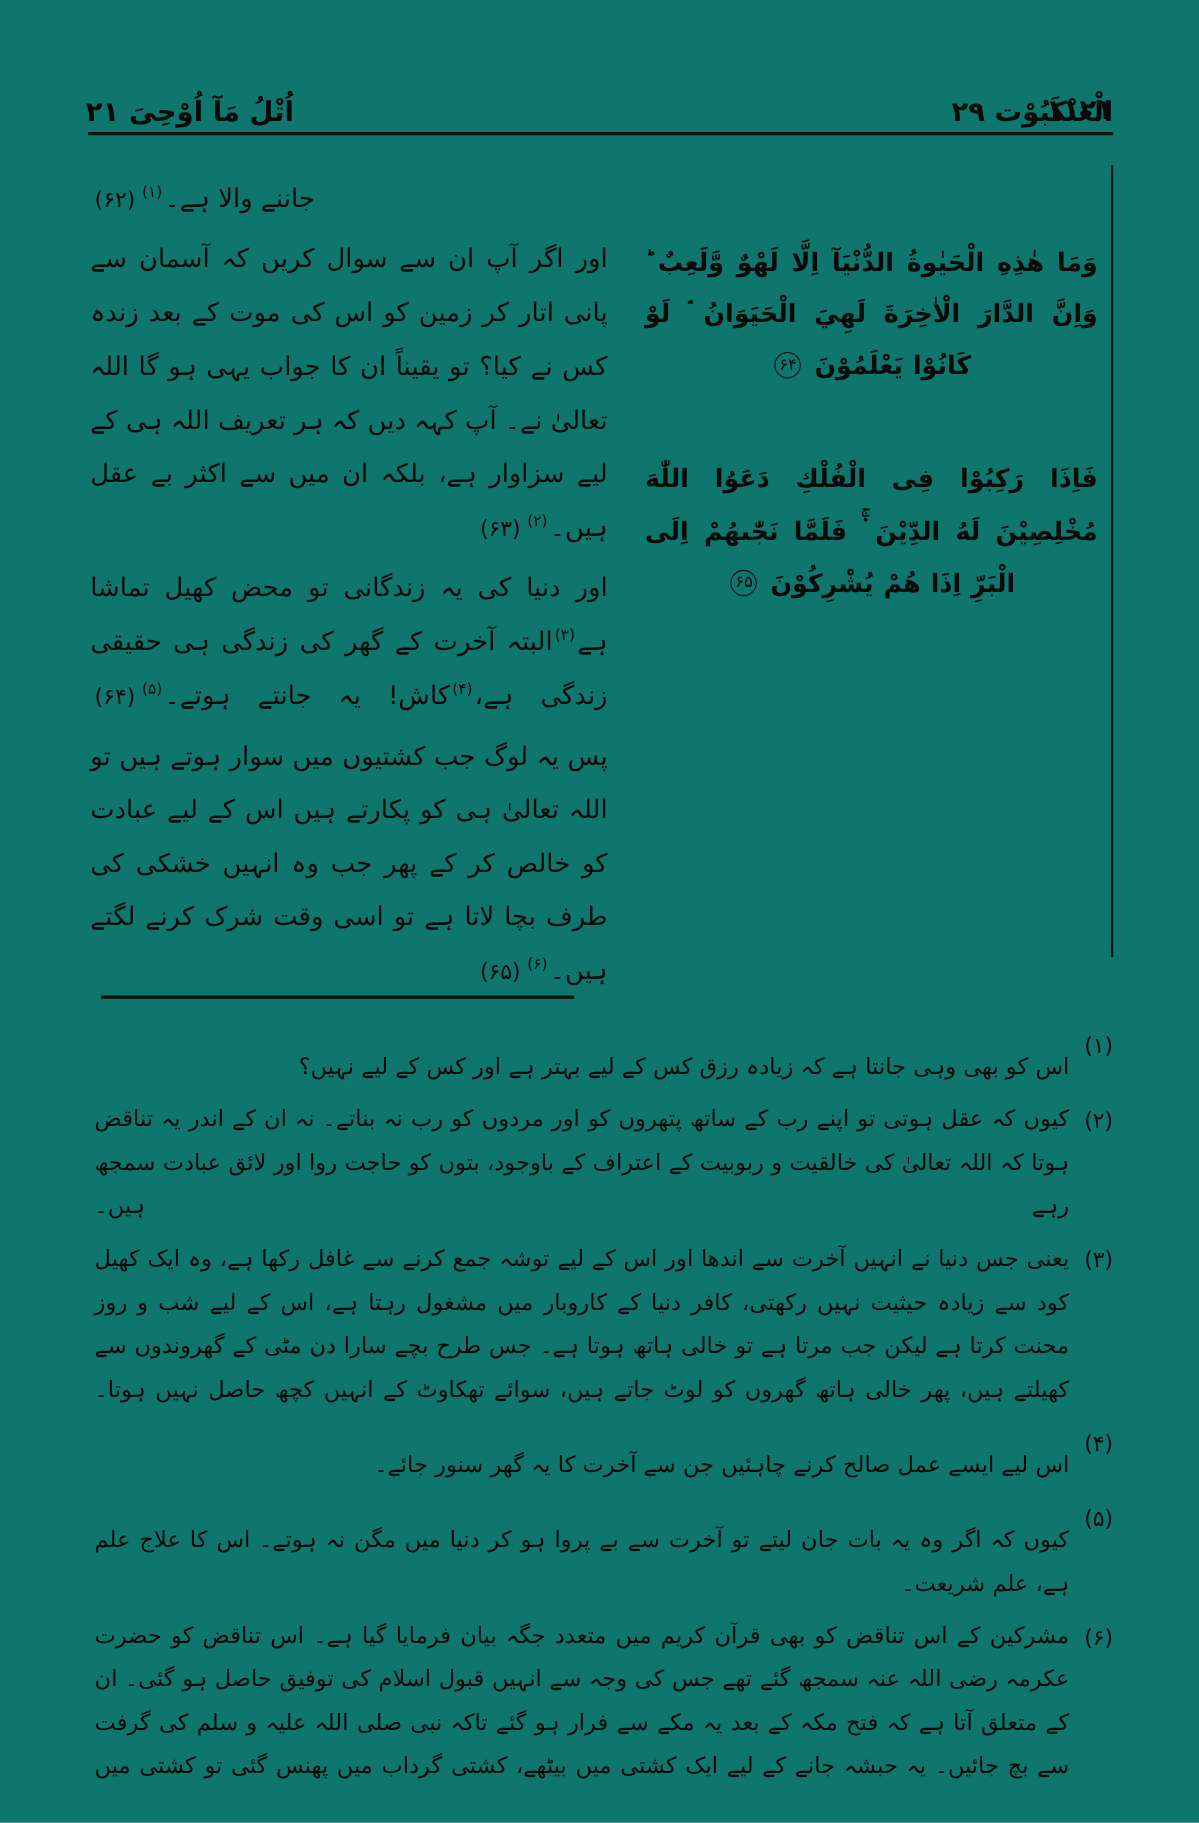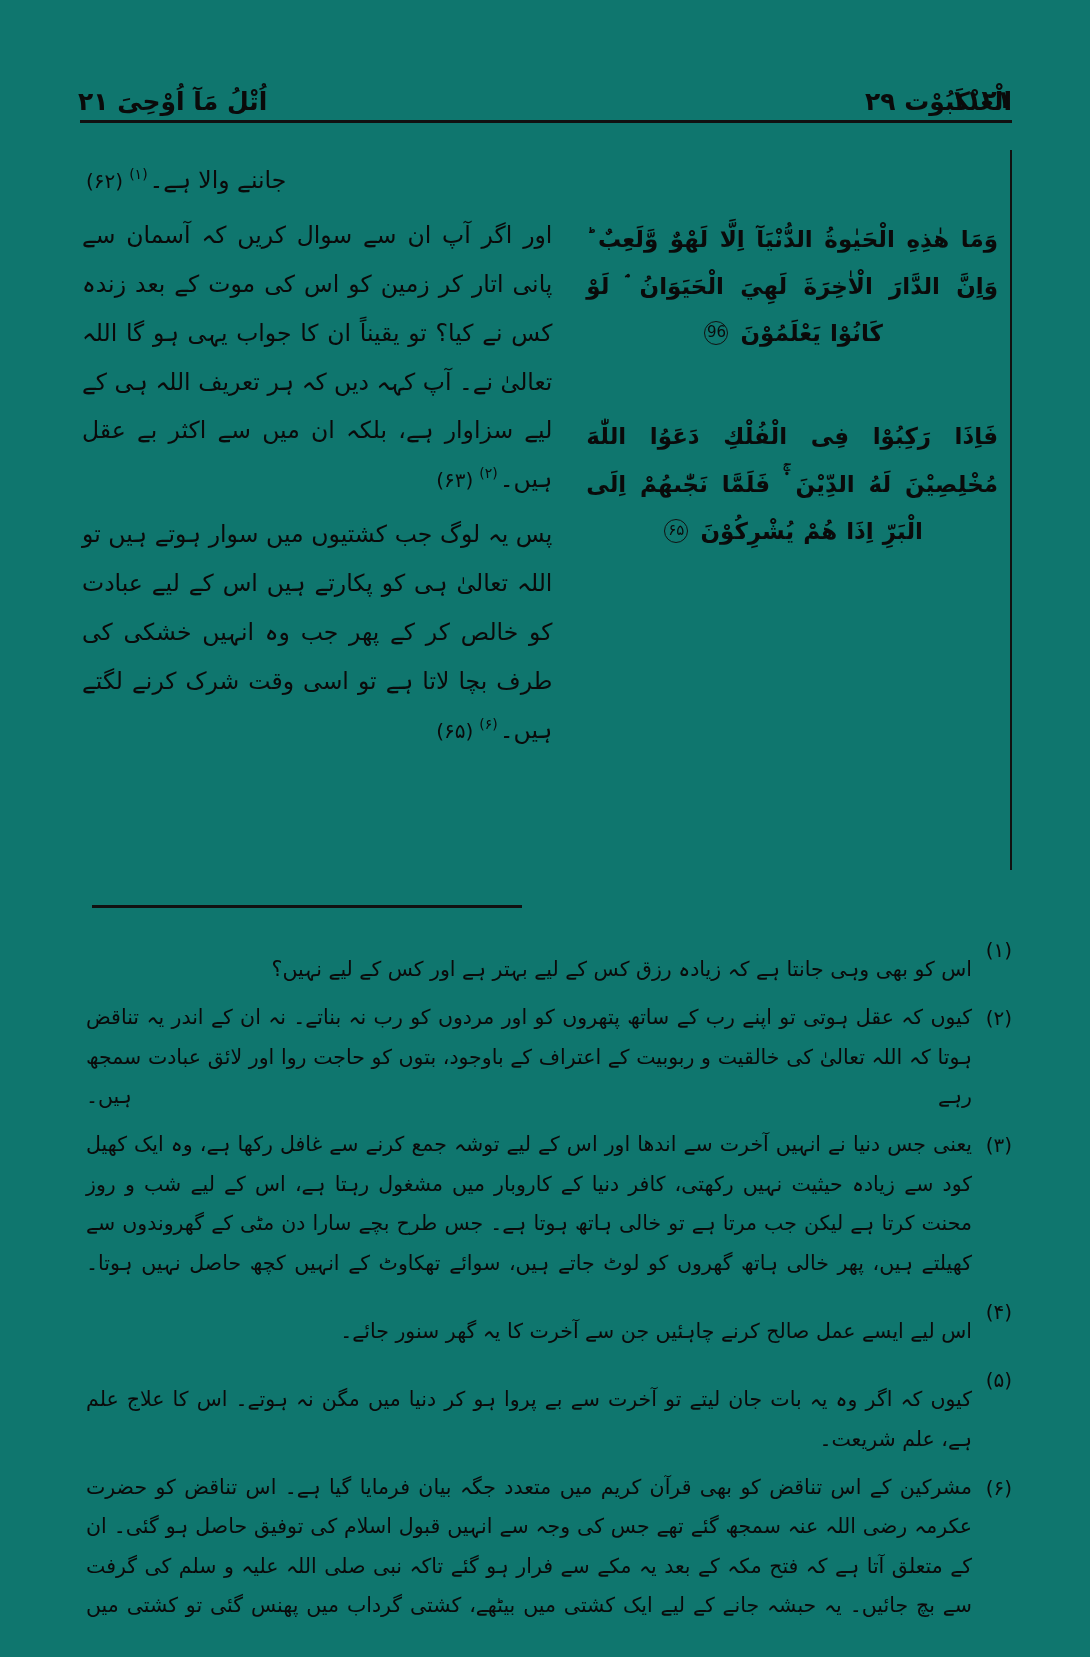--- a/index.html
+++ b/index.html
@@ -182,38 +182,41 @@
     <div class="head-center">۱۱۲۱</div>
     <div class="head-item">الْعَنْکَبُوْت ۲۹</div>
   </div>
   <div class="rule-top"></div>
 
   <div class="body-cols">
 
     <div class="col-arabic">
       <div class="ayah-block b2">
         <span>وَمَا هٰذِهِ الْحَيٰوةُ الدُّنْيَآ اِلَّا لَهْوٌ وَّلَعِبٌ ؕ وَاِنَّ الدَّارَ الْاٰخِرَةَ لَهِيَ الْحَيَوَانُ ۘ لَوْ كَانُوْا يَعْلَمُوْنَ</span>
-        <span class="ayah-num">96</span>
+        <span class="ayah-num">۶۴</span>
       </div>
       <div class="ayah-block b3">
         <span>فَاِذَا رَكِبُوْا فِى الْفُلْكِ دَعَوُا اللّٰهَ مُخْلِصِيْنَ لَهُ الدِّيْنَ ۬ۚ فَلَمَّا نَجّٰىهُمْ اِلَى الْبَرِّ اِذَا هُمْ يُشْرِكُوْنَ</span>
         <span class="ayah-num">۶۵</span>
       </div>
     </div>
 
     <div class="col-urdu">
 
       <p class="urdu-para first">
         <span>جاننے والا ہے۔</span><span class="sup">(۱)</span><span class="vnum">(۶۲)</span>
       </p>
 
       <p class="urdu-para">
         <span>اور اگر آپ ان سے سوال کریں کہ آسمان سے پانی اتار کر زمین کو اس کی موت کے بعد زندہ کس نے کیا؟ تو یقیناً ان کا جواب یہی ہو گا اللہ تعالیٰ نے۔ آپ کہہ دیں کہ ہر تعریف اللہ ہی کے لیے سزاوار ہے، بلکہ ان میں سے اکثر بے عقل ہیں۔</span><span class="sup">(۲)</span><span class="vnum">(۶۳)</span>
       </p>
 
+      <p class="urdu-para">
+        <span>اور دنیا کی یہ زندگانی تو محض کھیل تماشا ہے</span><span class="sup">(۳)</span><span>البتہ آخرت کے گھر کی زندگی ہی حقیقی زندگی ہے،</span><span class="sup">(۴)</span><span>کاش! یہ جانتے ہوتے۔</span><span class="sup">(۵)</span><span class="vnum">(۶۴)</span>
+      </p>
 
       <p class="urdu-para">
         <span>پس یہ لوگ جب کشتیوں میں سوار ہوتے ہیں تو اللہ تعالیٰ ہی کو پکارتے ہیں اس کے لیے عبادت کو خالص کر کے پھر جب وہ انہیں خشکی کی طرف بچا لاتا ہے تو اسی وقت شرک کرنے لگتے ہیں۔</span><span class="sup">(۶)</span><span class="vnum">(۶۵)</span>
       </p>
 
     </div>
   </div>
 
   <div class="rule-foot"></div>
 

